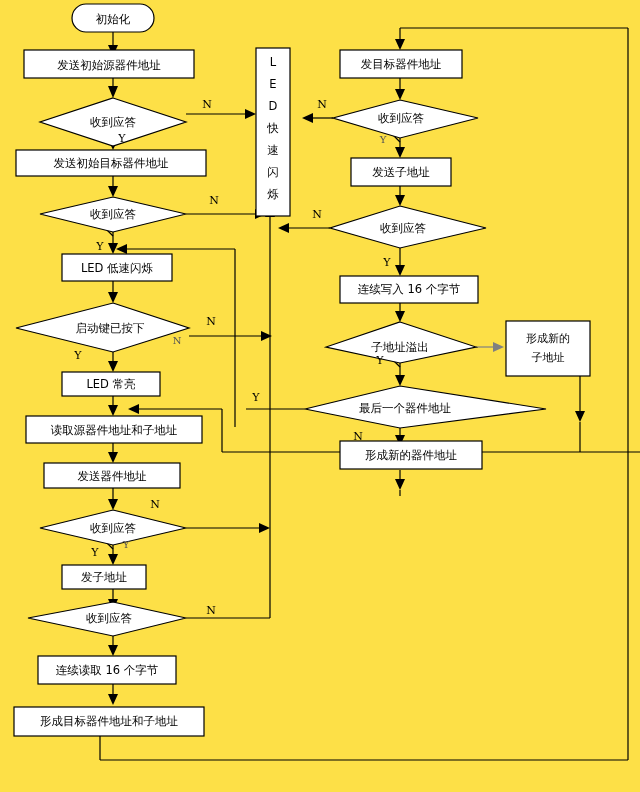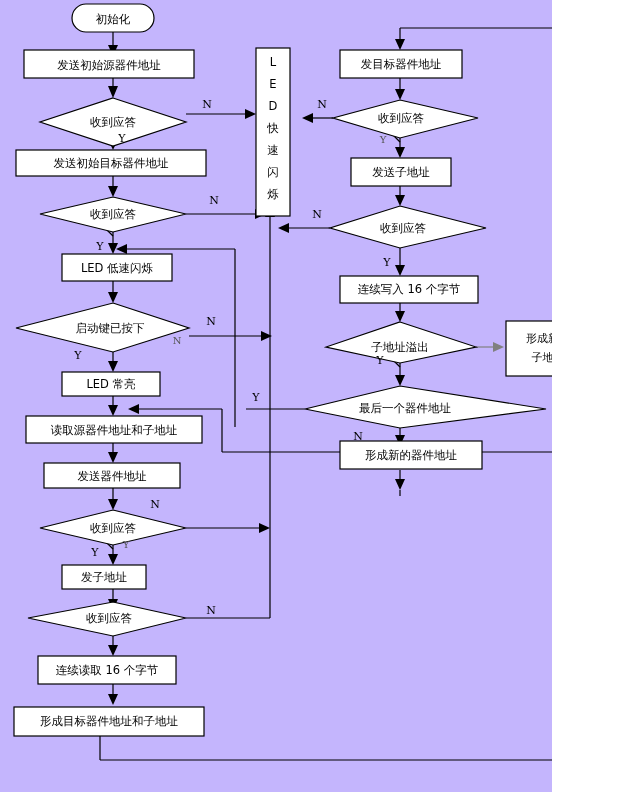--- a/index.html
+++ b/index.html
@@ -2,23 +2,23 @@
 <html><head>
 <meta charset="utf-8">
 <style>
   html, body {
     margin: 0;
     padding: 0;
     background: #ffffff;
   }
   #canvas-wrap {
     position: relative;
-    width: 552px;
+    width: 640px;
     height: 792px;
-    background: #c4b5fd;
+    background: #fde047;
     overflow: hidden;
     font-family: "Liberation Sans", sans-serif;
     text-decoration: underline;
   }
   svg#flow {
     position: absolute;
     top: 0;
     left: 0;
     width: 640px;
     height: 792px;

